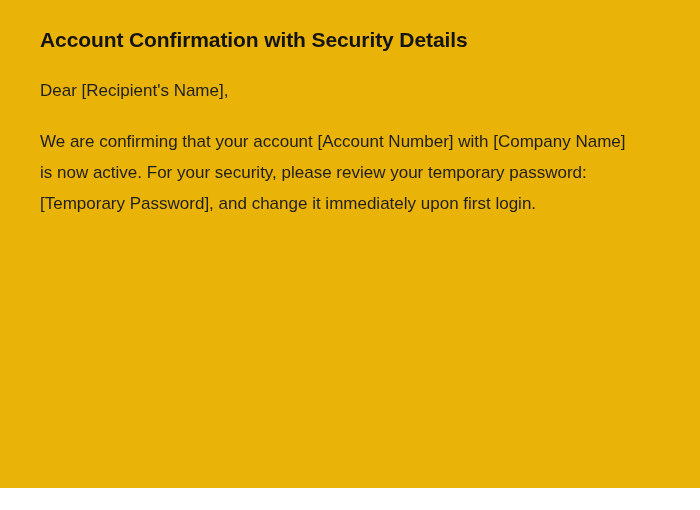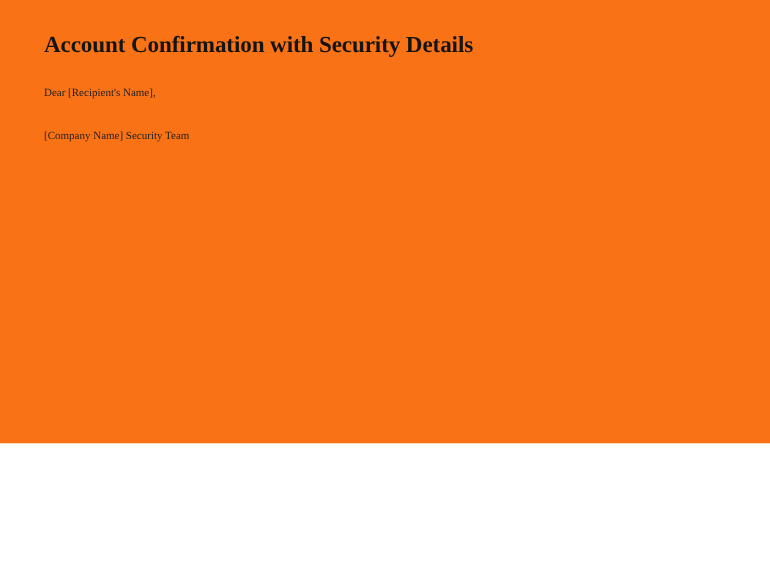--- a/index.html
+++ b/index.html
@@ -10,52 +10,51 @@
     width: 700px;
     height: 510px;
     background: #ffffff;
     font-family: "Liberation Sans", sans-serif;
     color: #1a1a1a;
     overflow: hidden;
   }
   .page {
     box-sizing: border-box;
     width: 700px;
-    height: 403px;
+    height: 488px;
     padding: 26px 40px 0 40px;
-    background: #f97316;
-    font-family: Liberation Serif, serif;
+    background: #eab308;
   }
   .doc-title {
     font-size: 21px;
     font-weight: bold;
     line-height: 1.35;
     color: #141414;
     margin: 0 0 22px 0;
     letter-spacing: -0.1px;
   }
   .para {
-    font-size: 10px;
+    font-size: 17px;
     line-height: 1.82;
     color: #1f1f1f;
     margin: 0 0 20px 0;
     max-width: 600px;
     font-weight: 400;
   }
   .para:last-child {
     margin-bottom: 0;
   }
 </style>
 </head>
 <body>
 
 <div class="page">
 
   <h1 class="doc-title">Account Confirmation with Security Details</h1>
 
   <p class="para">Dear [Recipient's Name],</p>
 
+  <p class="para">We are confirming that your account [Account Number] with [Company Name] is now active. For your security, please review your temporary password: [Temporary Password], and change it immediately upon first login.</p>
 
 
 
-  <p class="para">[Company Name] Security Team</p>
 
 </div>
 
 </body></html>

